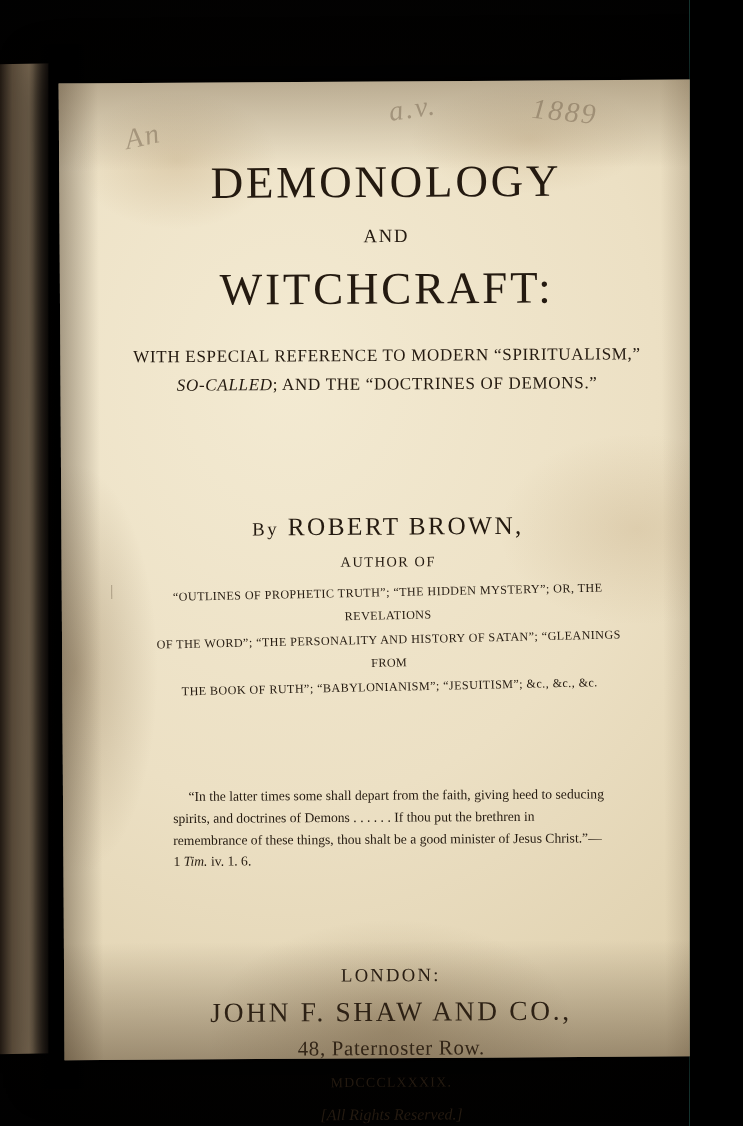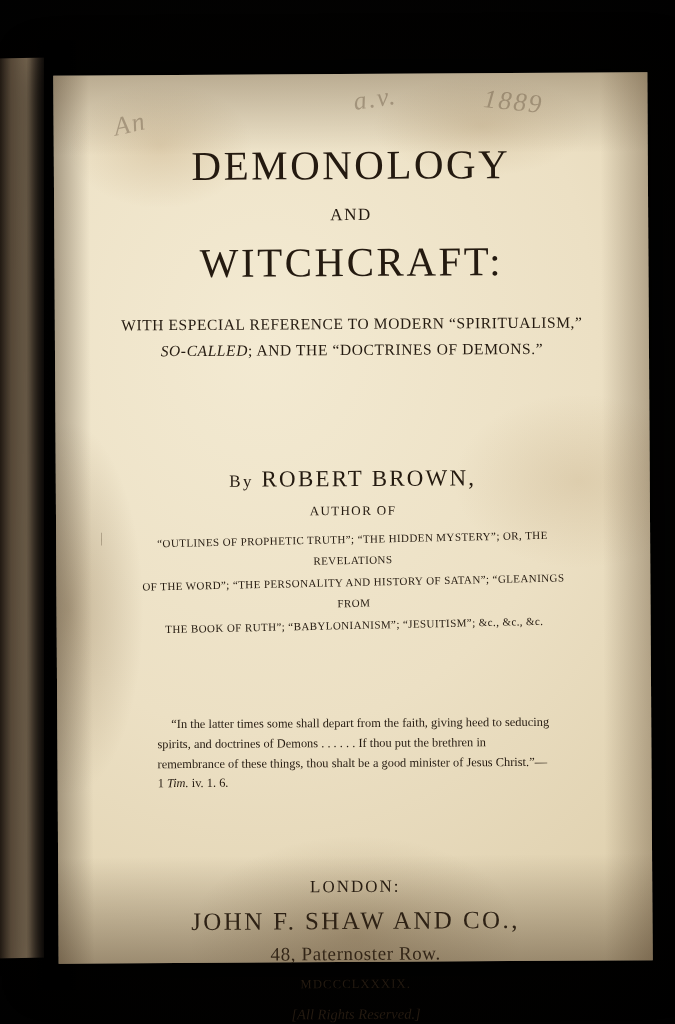--- a/index.html
+++ b/index.html
@@ -2,21 +2,21 @@
 <html><head>
 <meta charset="utf-8">
 <style>
   html, body {
     margin: 0;
     padding: 0;
     background: #000000;
   }
   #page {
     position: relative;
-    width: 675px;
+    width: 627px;
     height: 1024px;
     background: #5eead4;
     overflow: hidden;
     font-family: "Liberation Serif", serif;
   }
 
   
   #dark-backdrop {
     position: absolute;
     inset: 0;

